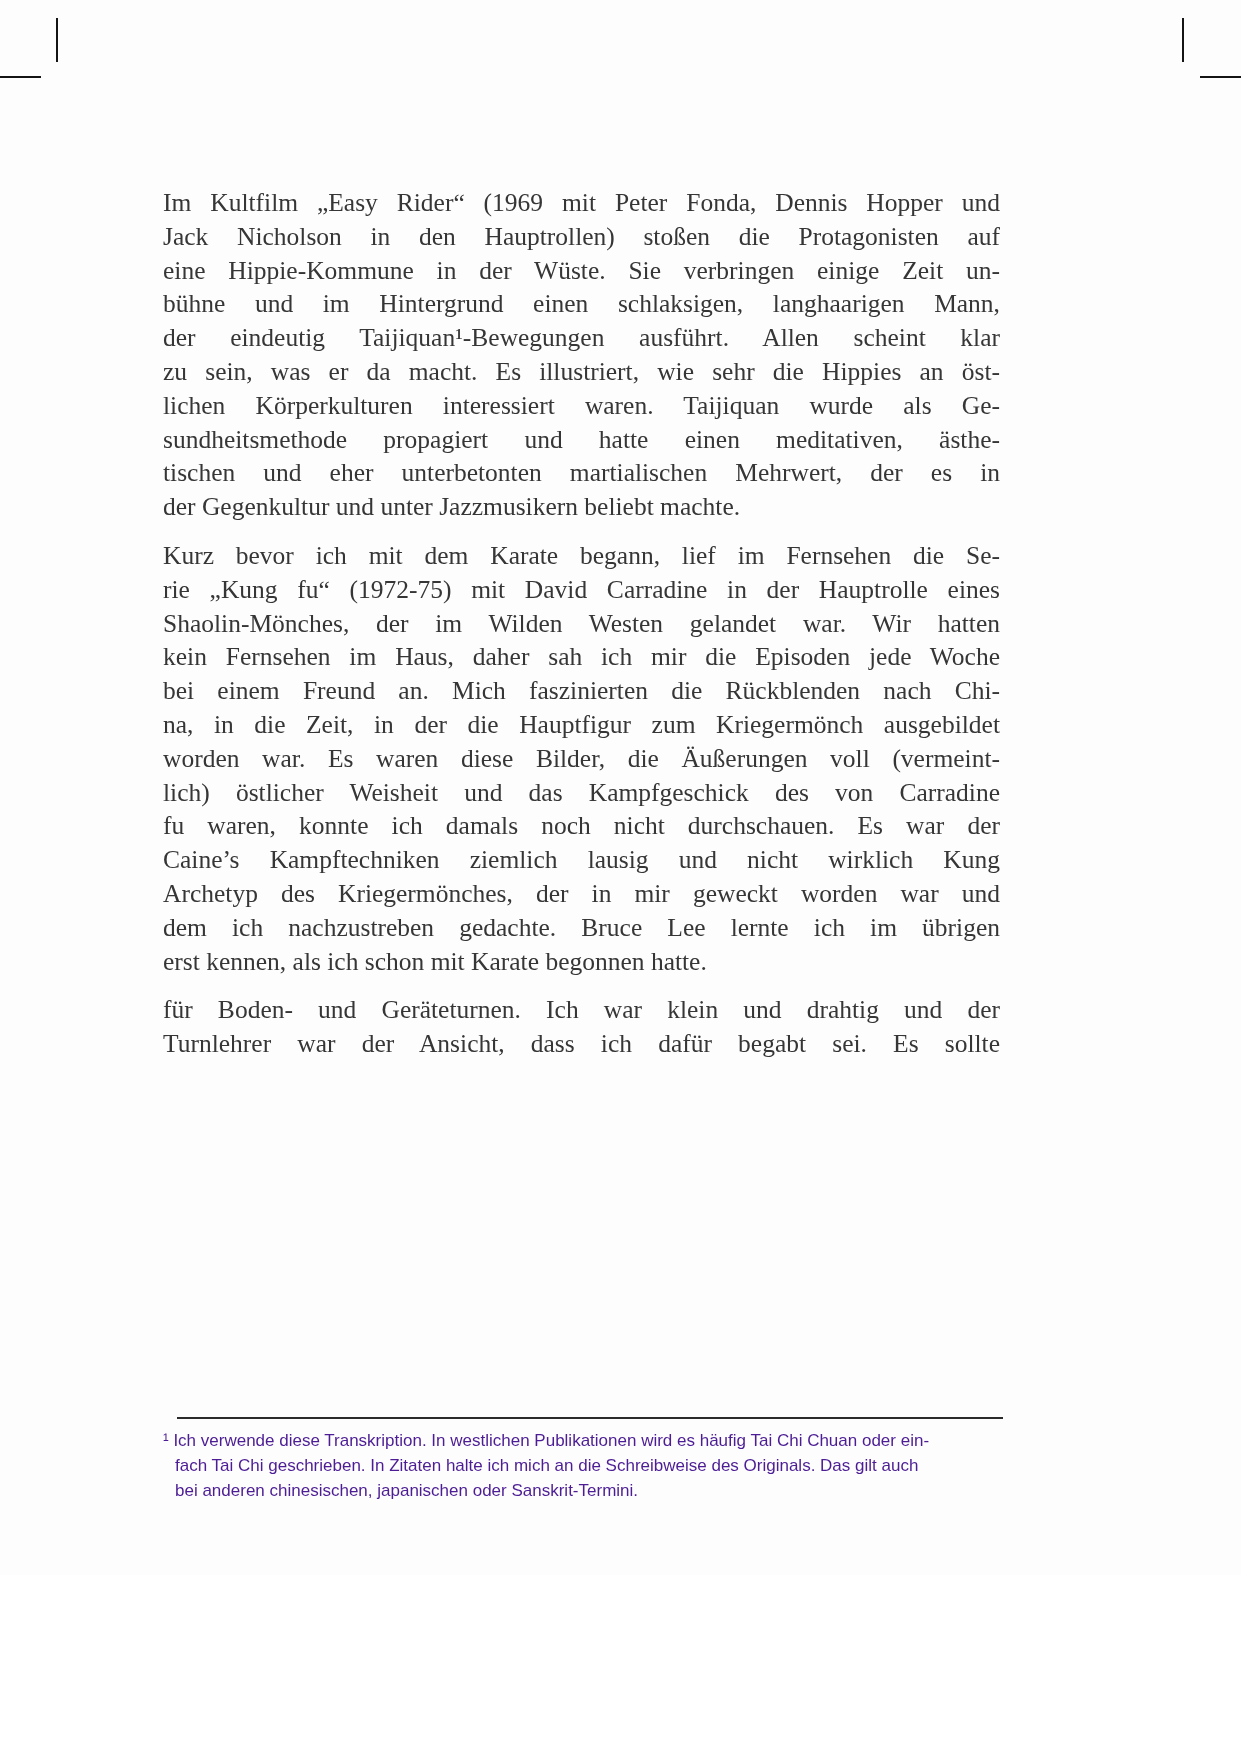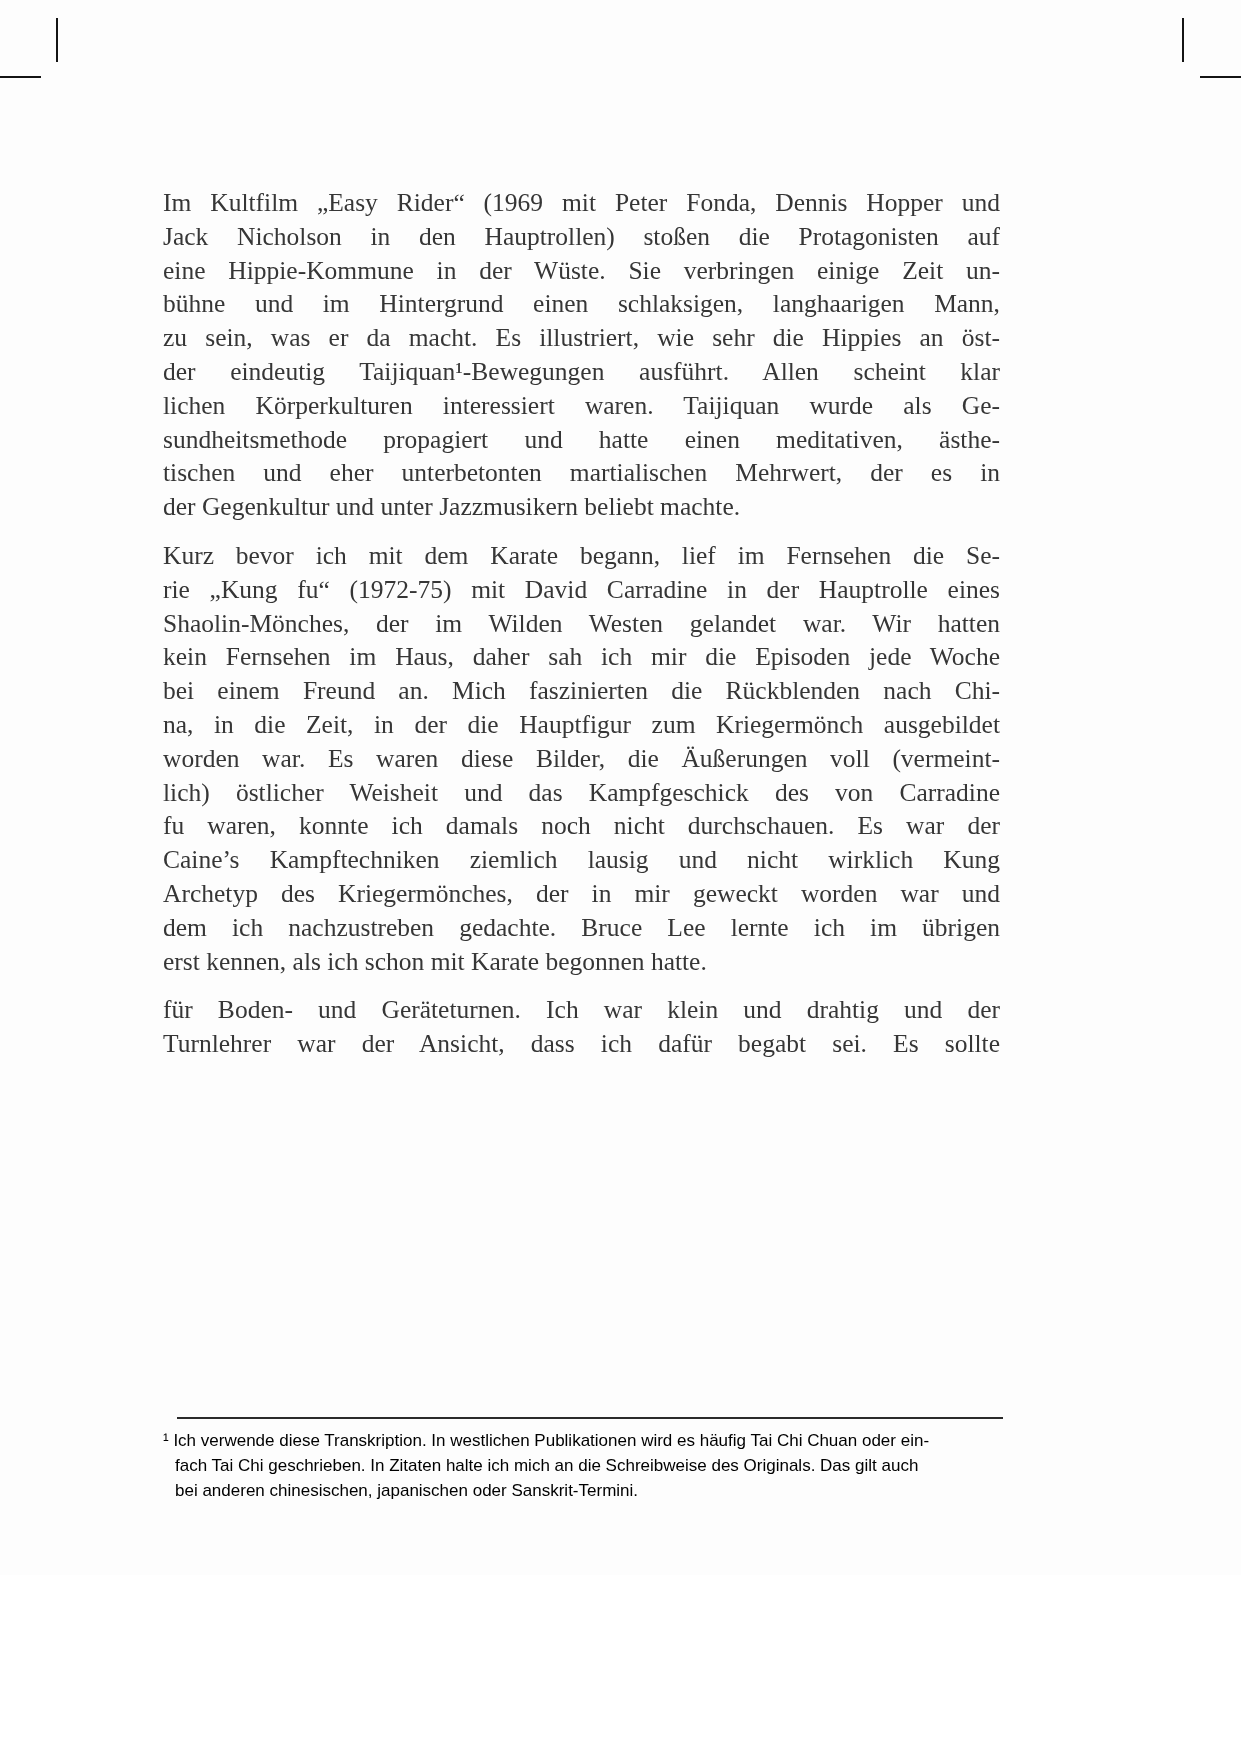--- a/index.html
+++ b/index.html
@@ -62,21 +62,21 @@
     background: #2a2a2a;
   }
   .footnote {
     position: absolute;
     left: 163px;
     top: 1428px;
     width: 840px;
     font-family: "Liberation Sans", "DejaVu Sans", sans-serif;
     font-size: 17px;
     line-height: 25px;
-    color: #000000;
+    color: #4c1d95;
   }
   .footnote .fn-line { padding-left: 12px; }
   .footnote .fn-line.first { padding-left: 0; }
 
   
   .page-number {
     position: absolute;
     left: 700px;
     top: 1585px;
     width: 300px;
@@ -100,22 +100,22 @@
   <div class="mark v m-bl-v"></div>
   <div class="mark h m-br-h"></div>
   <div class="mark v m-br-v"></div>
 
   <main class="text-block">
       <div class="paragraph">
         <div class="line">Im Kultfilm „Easy Rider“ (1969 mit Peter Fonda, Dennis Hopper und</div>
         <div class="line">Jack Nicholson in den Hauptrollen) stoßen die Protagonisten auf</div>
         <div class="line">eine Hippie-Kommune in der Wüste. Sie verbringen einige Zeit un-</div>
         <div class="line">bühne und im Hintergrund einen schlaksigen, langhaarigen Mann,</div>
+        <div class="line">der eindeutig Taijiquan¹-Bewegungen ausführt. Allen scheint klar</div>
         <div class="line">zu sein, was er da macht. Es illustriert, wie sehr die Hippies an öst-</div>
-        <div class="line">der eindeutig Taijiquan¹-Bewegungen ausführt. Allen scheint klar</div>
         <div class="line">lichen Körperkulturen interessiert waren. Taijiquan wurde als Ge-</div>
         <div class="line">sundheitsmethode propagiert und hatte einen meditativen, ästhe-</div>
         <div class="line">tischen und eher unterbetonten martialischen Mehrwert, der es in</div>
         <div class="line last">der Gegenkultur und unter Jazzmusikern beliebt machte.</div>
       </div>
       <div class="paragraph">
         <div class="line">Kurz bevor ich mit dem Karate begann, lief im Fernsehen die Se-</div>
         <div class="line">rie „Kung fu“ (1972-75) mit David Carradine in der Hauptrolle eines</div>
         <div class="line">Shaolin-Mönches, der im Wilden Westen gelandet war. Wir hatten</div>
         <div class="line">kein Fernsehen im Haus, daher sah ich mir die Episoden jede Woche</div>

